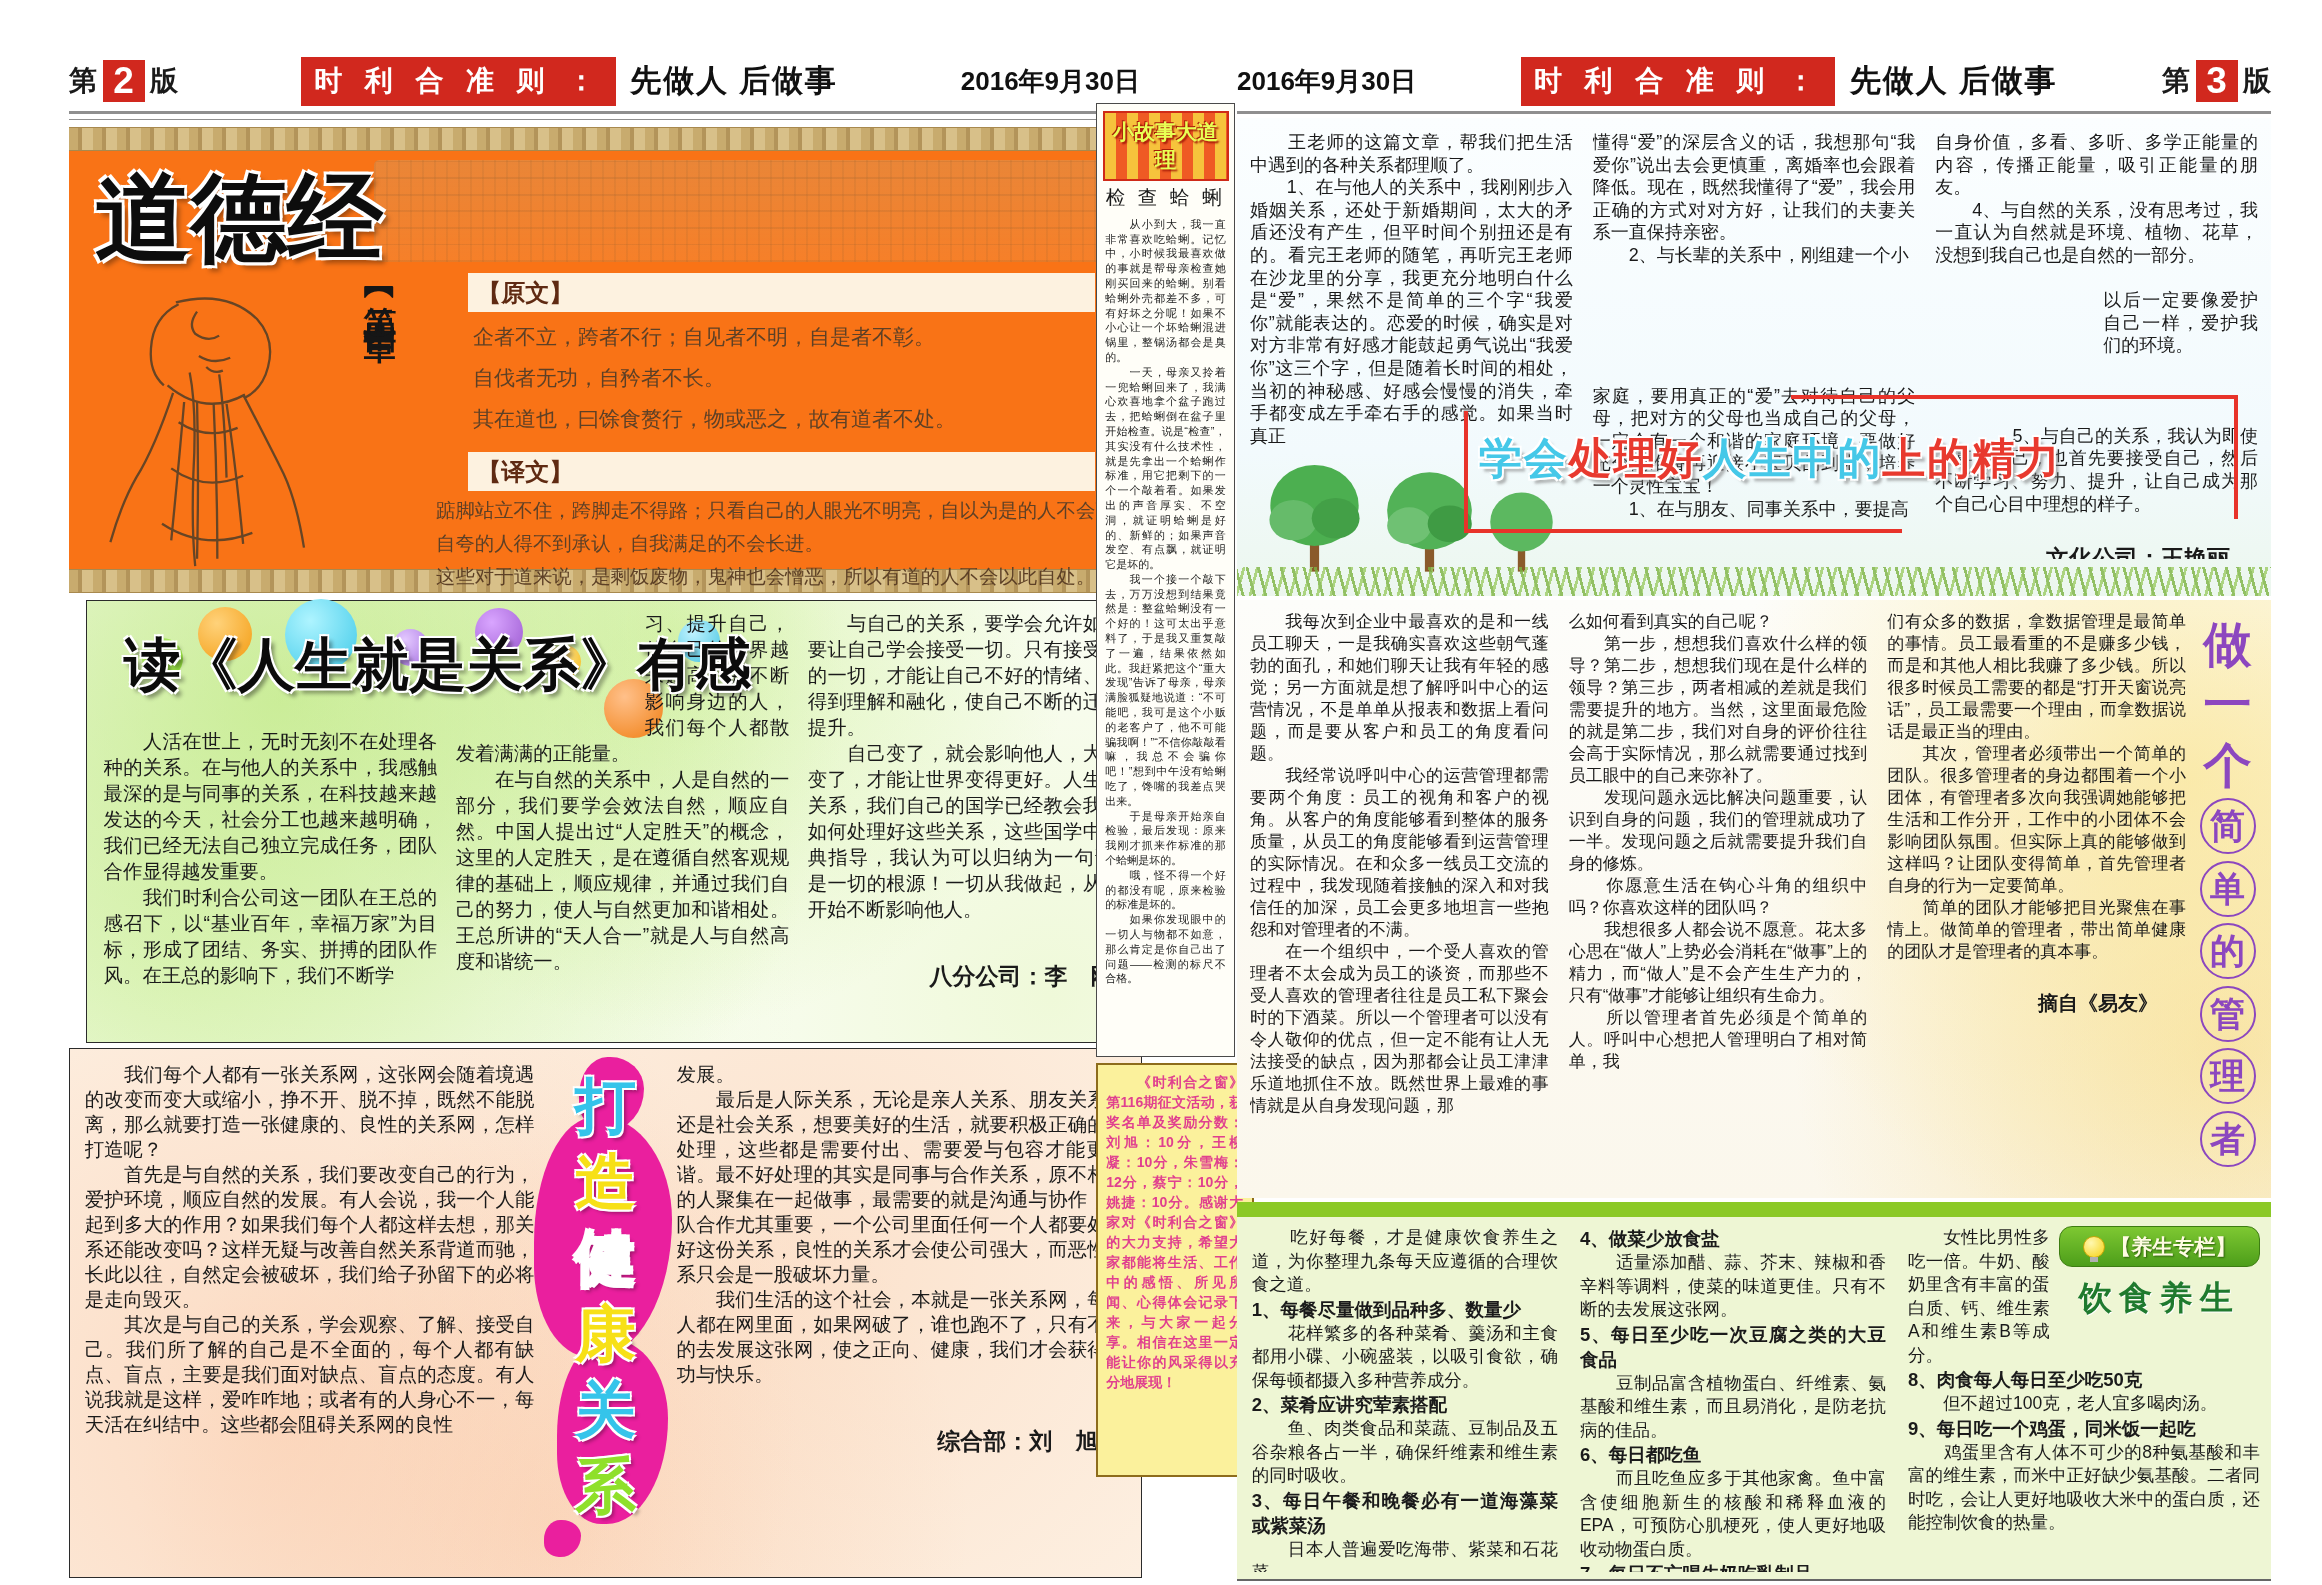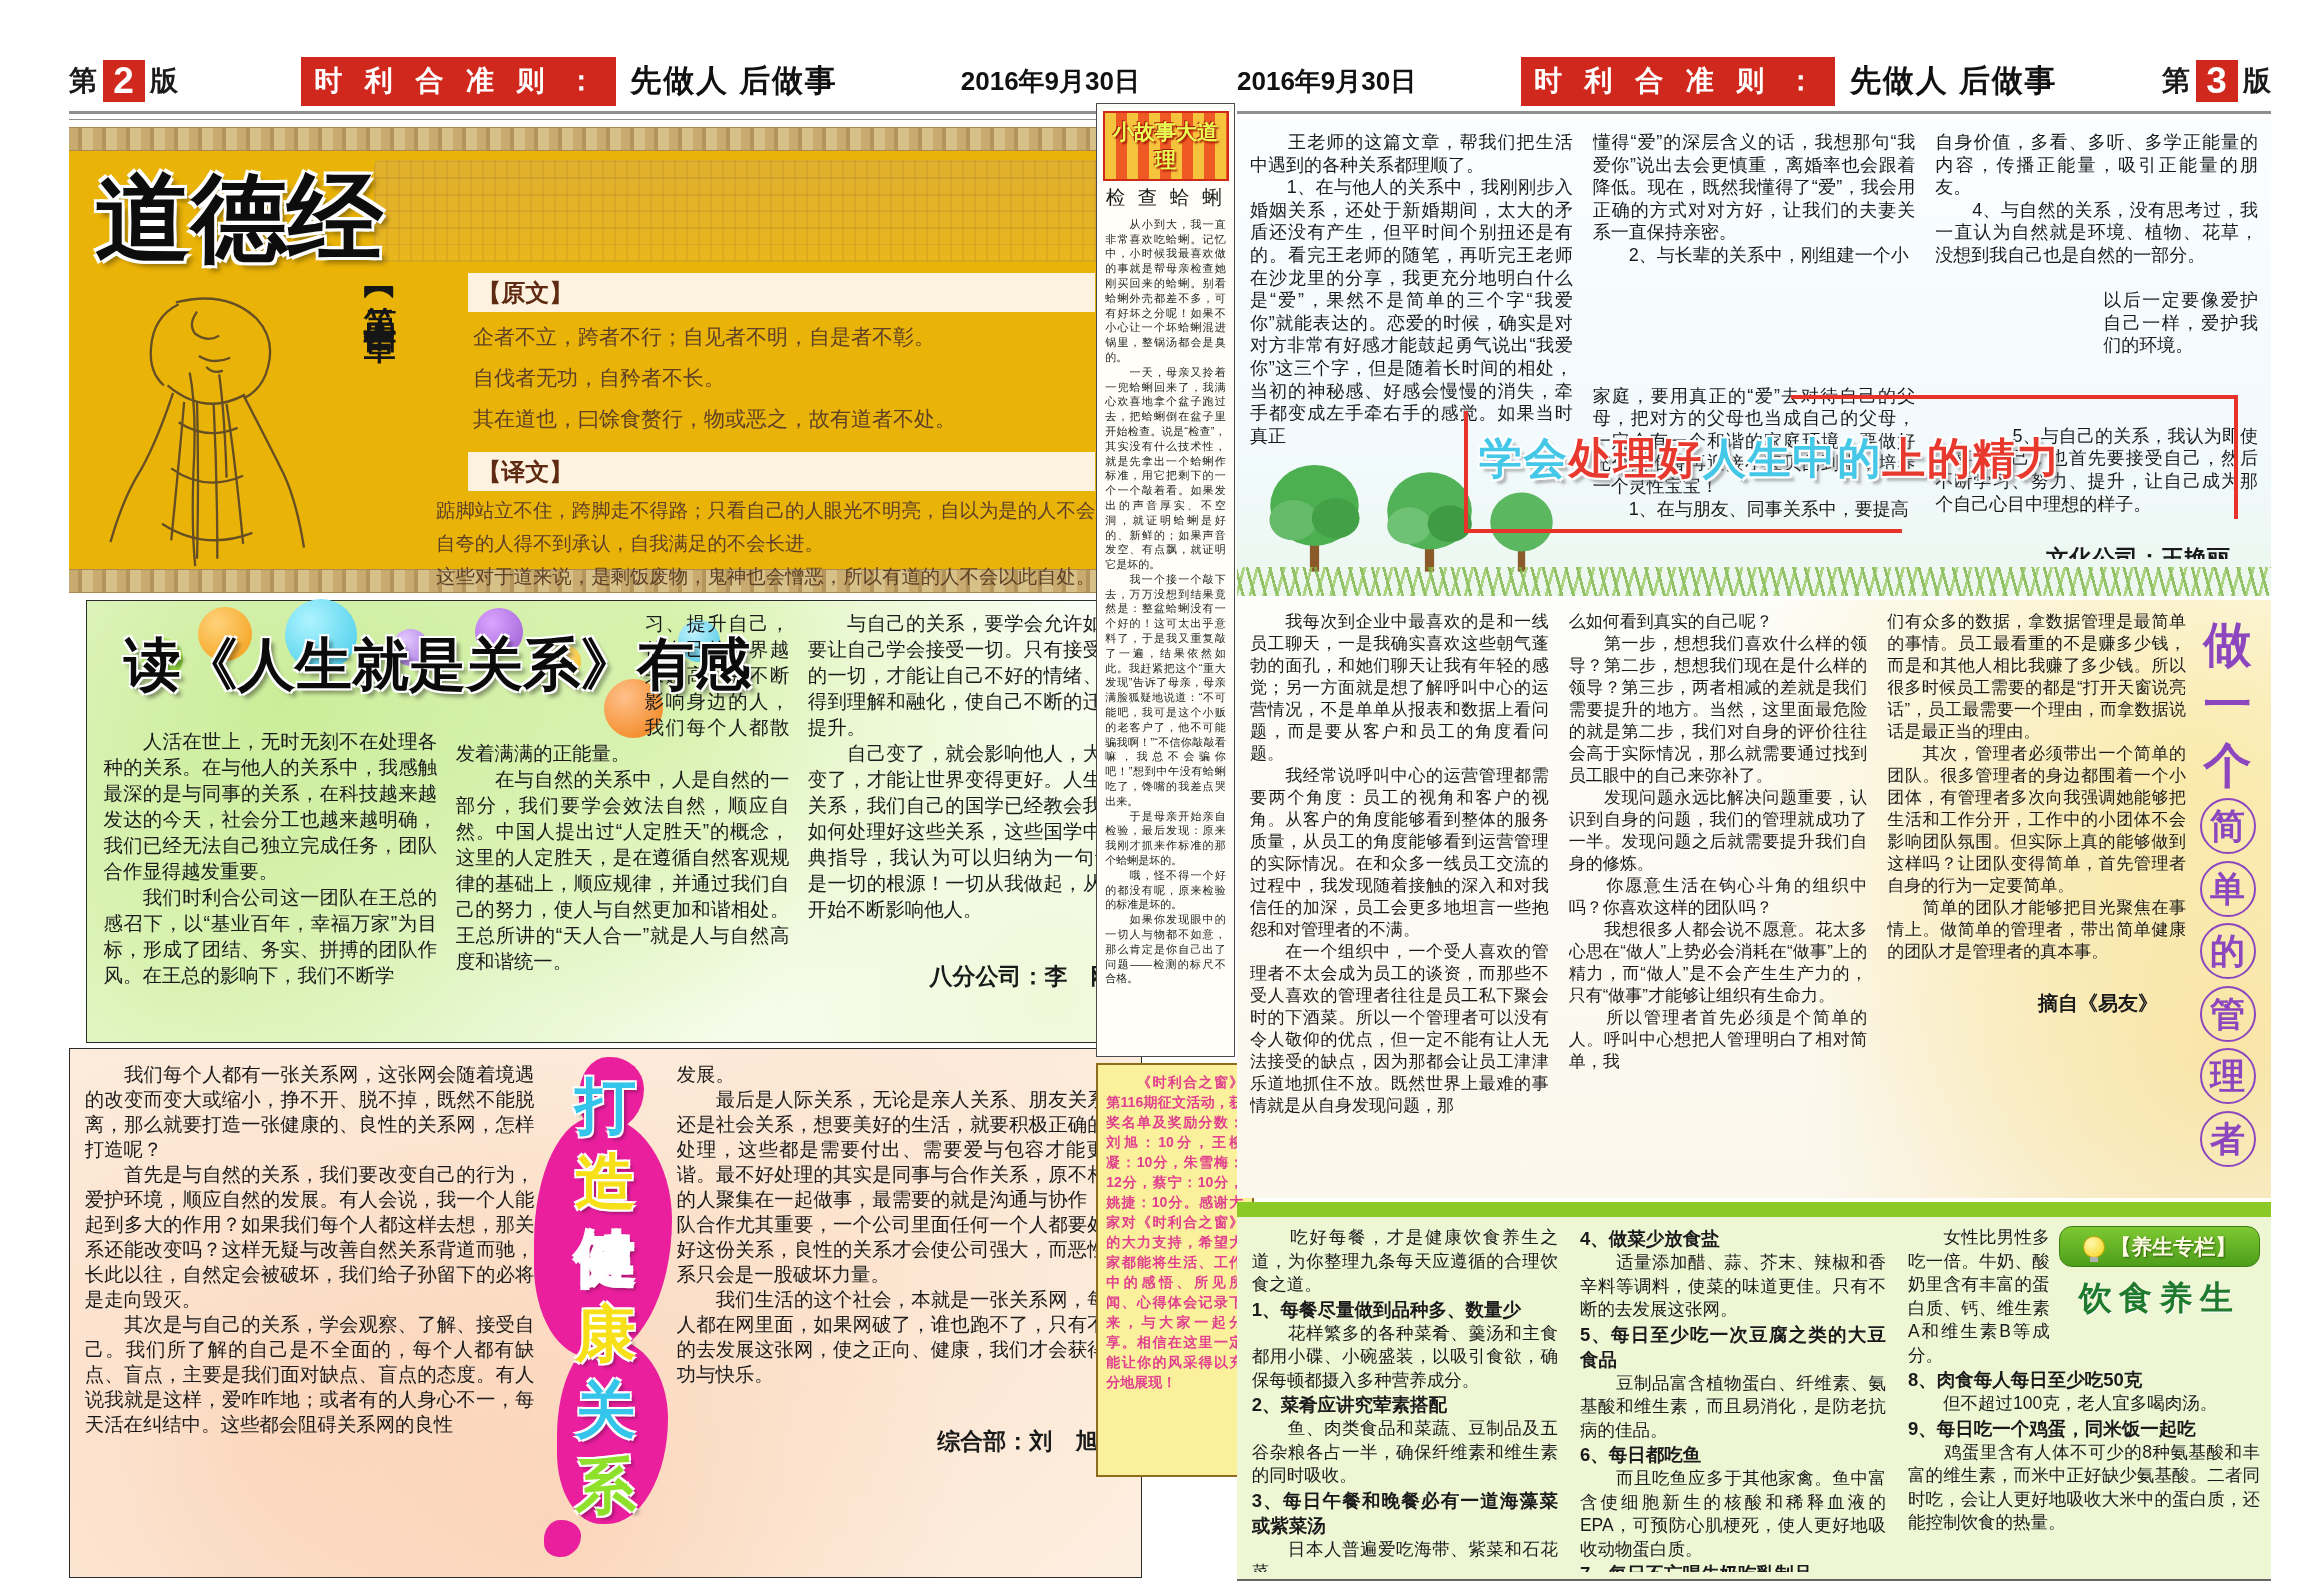--- a/index.html
+++ b/index.html
@@ -11,21 +11,21 @@
   .pg-no{display:flex;align-items:center;gap:5.5px;font-weight:bold;font-size:28px;}
   .pg-no .sq{display:inline-block;width:42px;height:42px;background:#d1281e;color:#fff;
              font-size:37px;line-height:42px;text-align:center;font-weight:bold;}
   .slogan-wrap{display:flex;align-items:center;gap:14.8px;}
   .slogan-box{background:#d1281e;color:#fff;font-weight:bold;font-size:28px;letter-spacing:7.4px;
               padding:5.5px 13px;}
   .slogan-txt{font-weight:bold;font-size:31px;letter-spacing:1.8px;color:#111;}
   .hdr-date{font-weight:bold;font-size:26px;color:#111;}
   .dbl-rule{border-top:3.7px solid #8f8f8f;border-bottom:1.8px solid #8f8f8f;height:4.6px;}
   
-  .ddj{background:#eab308;}
+  .ddj{background:#f97316;}
   .deco-strip{position:absolute;left:0;width:100%;height:22px;background:
      repeating-linear-gradient(90deg,#c8ab6e 0 9.2px,#b3945a 9.2px 13px,#d8c089 13px 24px);
      border-top:1.8px solid #a8894e;border-bottom:1.8px solid #a8894e;}
   .ddj-title{font-family:"DejaVu Serif","Liberation Serif",serif;font-weight:bold;font-size:96px;
      color:#0d0d0d;text-shadow:2.8px 2.8px 0 #fff,-2.8px -2.8px 0 #fff,2.8px -2.8px 0 #fff,-2.8px 2.8px 0 #fff,5.5px 5.5px 5.5px rgba(0,0,0,.35);}
   .ddj-scroll{background:
      repeating-linear-gradient(0deg,rgba(120,85,45,.14) 0 1.8px,transparent 1.8px 16.6px),
      repeating-linear-gradient(90deg,rgba(120,85,45,.10) 0 1.8px,transparent 1.8px 12px),
      linear-gradient(180deg,rgba(205,170,120,.35),rgba(230,200,150,.15));border-radius:5.5px;}
   .ddj-chapter{writing-mode:vertical-rl;font-family:"DejaVu Serif","Liberation Serif",serif;

